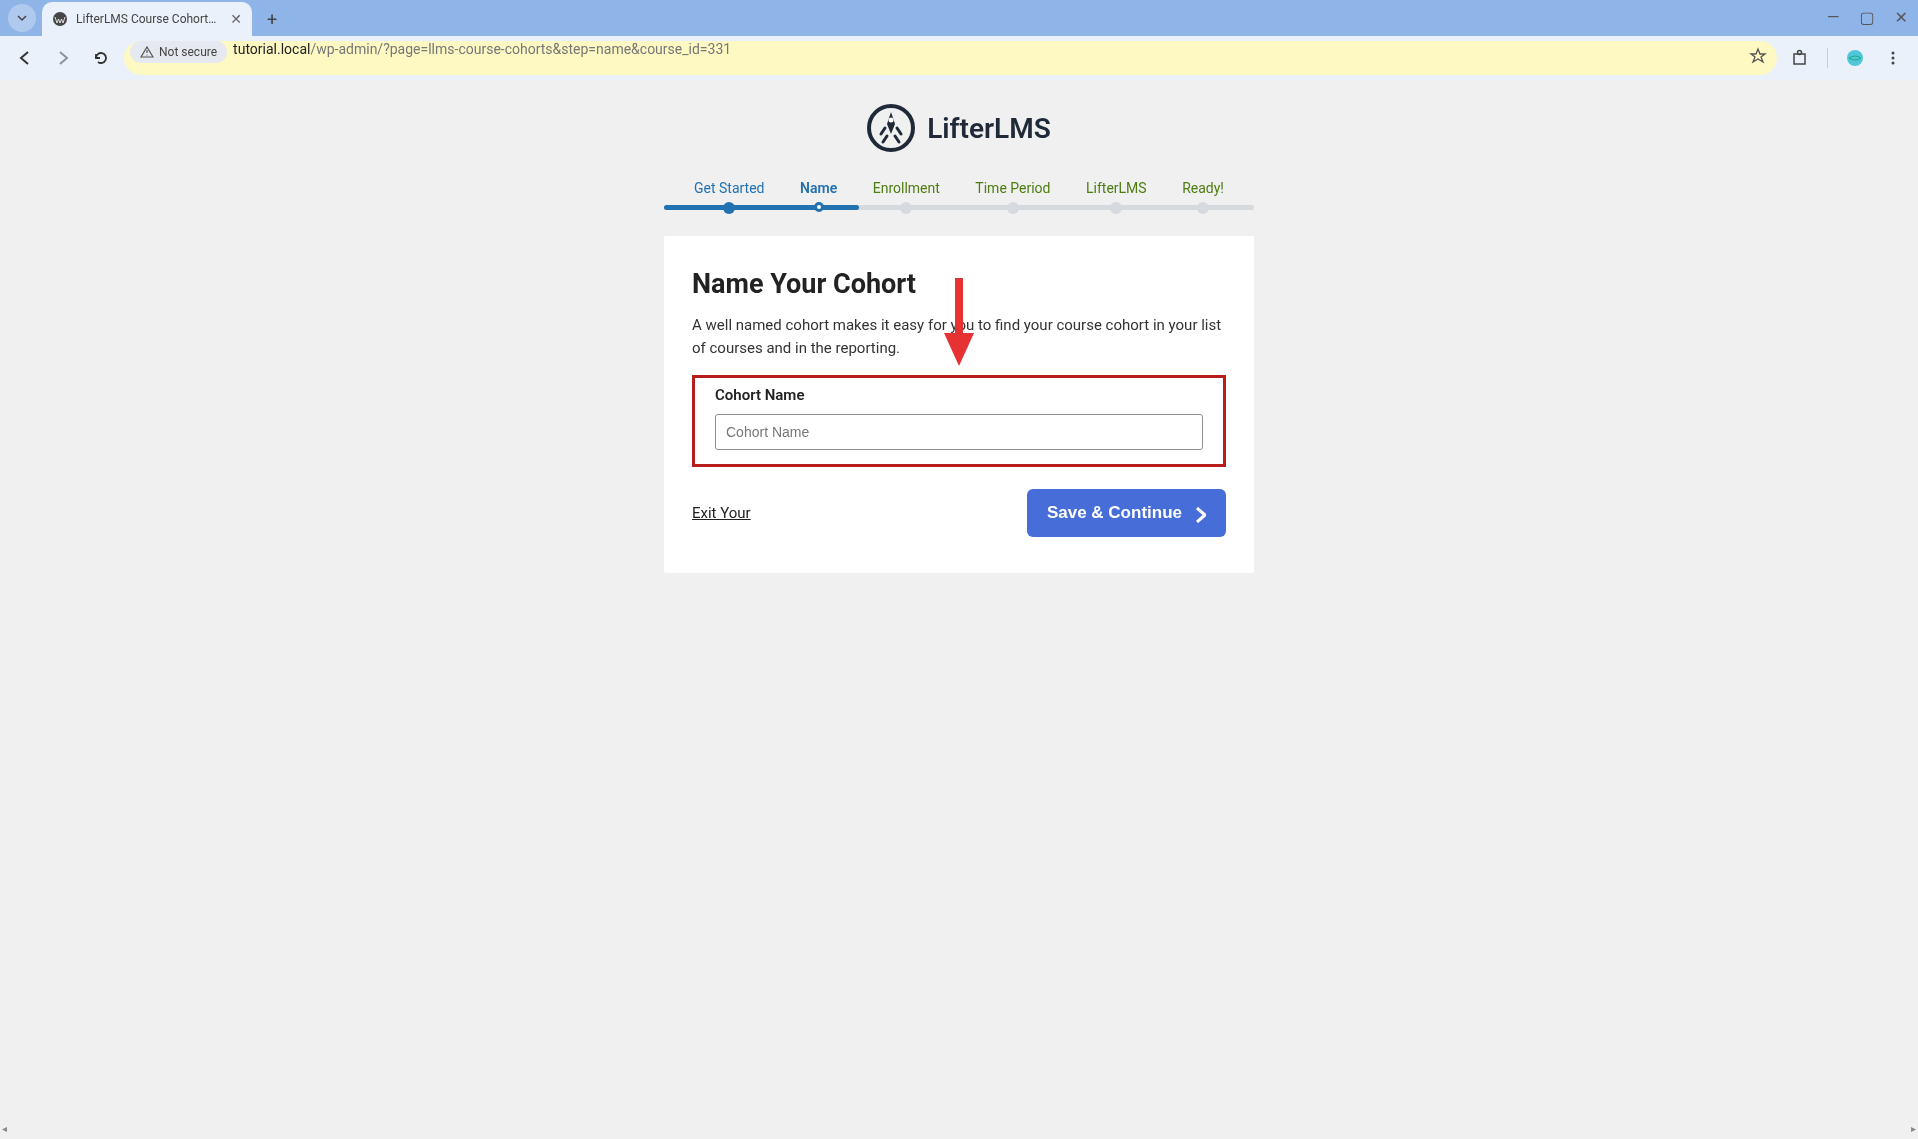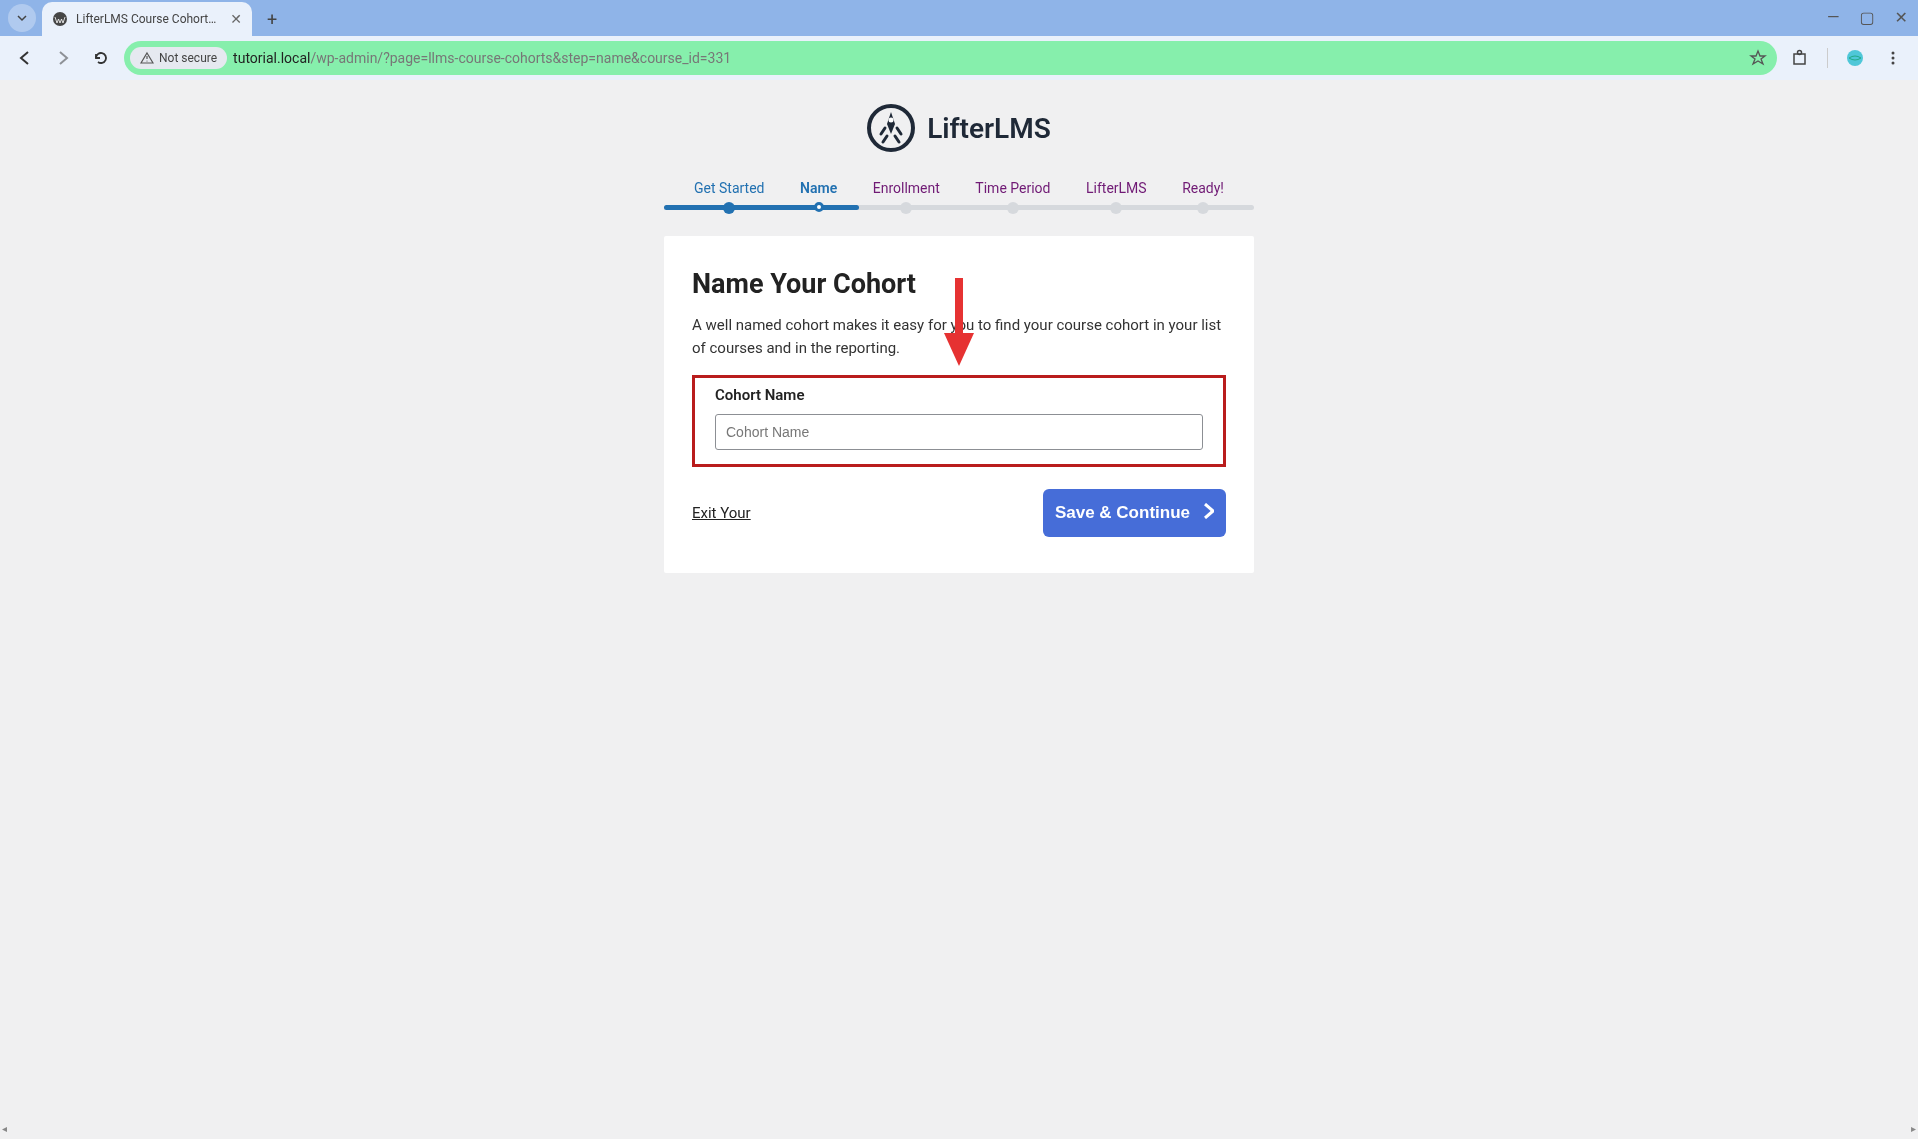--- a/index.html
+++ b/index.html
@@ -89,24 +89,24 @@
       display: flex;
       align-items: center;
       justify-content: center;
       cursor: pointer;
       color: #333;
       border-radius: 50%;
     }
     .address-bar {
       flex: 1;
       height: 34px;
-      background: #86efac;
+      background: #fef9c3;
       border-radius: 17px;
       display: flex;
-      align-items: center;
+      align-items: flex-start;
       padding: 0 4px 0 6px;
       gap: 6px;
       font-size: 14px;
     }
     .security-chip {
       background: #e6e9f0;
       border-radius: 14px;
       padding: 4px 10px;
       display: flex;
       align-items: center;
@@ -189,21 +189,21 @@
       justify-content: space-between;
       padding: 0 30px;
       text-align: right;
     }
     .step {
       display: flex;
       flex-direction: column;
       align-items: center;
       gap: 6px;
       font-size: 14px;
-      color: #701a75;
+      color: #4d7c0f;
       cursor: pointer;
     }
     .step.active { color: #2271b1; font-weight: 600; }
     .step.done { color: #2271b1; }
     .step-dot {
       width: 12px;
       height: 12px;
       border-radius: 50%;
       background: #d6d9dd;
       z-index: 1;
@@ -276,25 +276,25 @@
       color: #222;
       text-decoration: underline;
       font-size: 15px;
       cursor: pointer;
     }
     .primary-btn {
       background: #466dd8;
       color: #fff;
       border: none;
       border-radius: 6px;
-      padding: 14px 12px;
+      padding: 14px 20px;
       font-size: 17px;
       font-weight: 700;
       display: flex;
-      align-items: flex-start;
+      align-items: flex-end;
       gap: 14px;
       cursor: pointer;
     }
     .scroll-corners { position: absolute; bottom: 0; width: 100%; height: 16px; display: flex; justify-content: space-between; padding: 0 2px; color: #888; font-size: 10px; }
   </style>
 </head>
 <body>
 
 <div class="browser-chrome">
   <div class="tab-dropdown">

